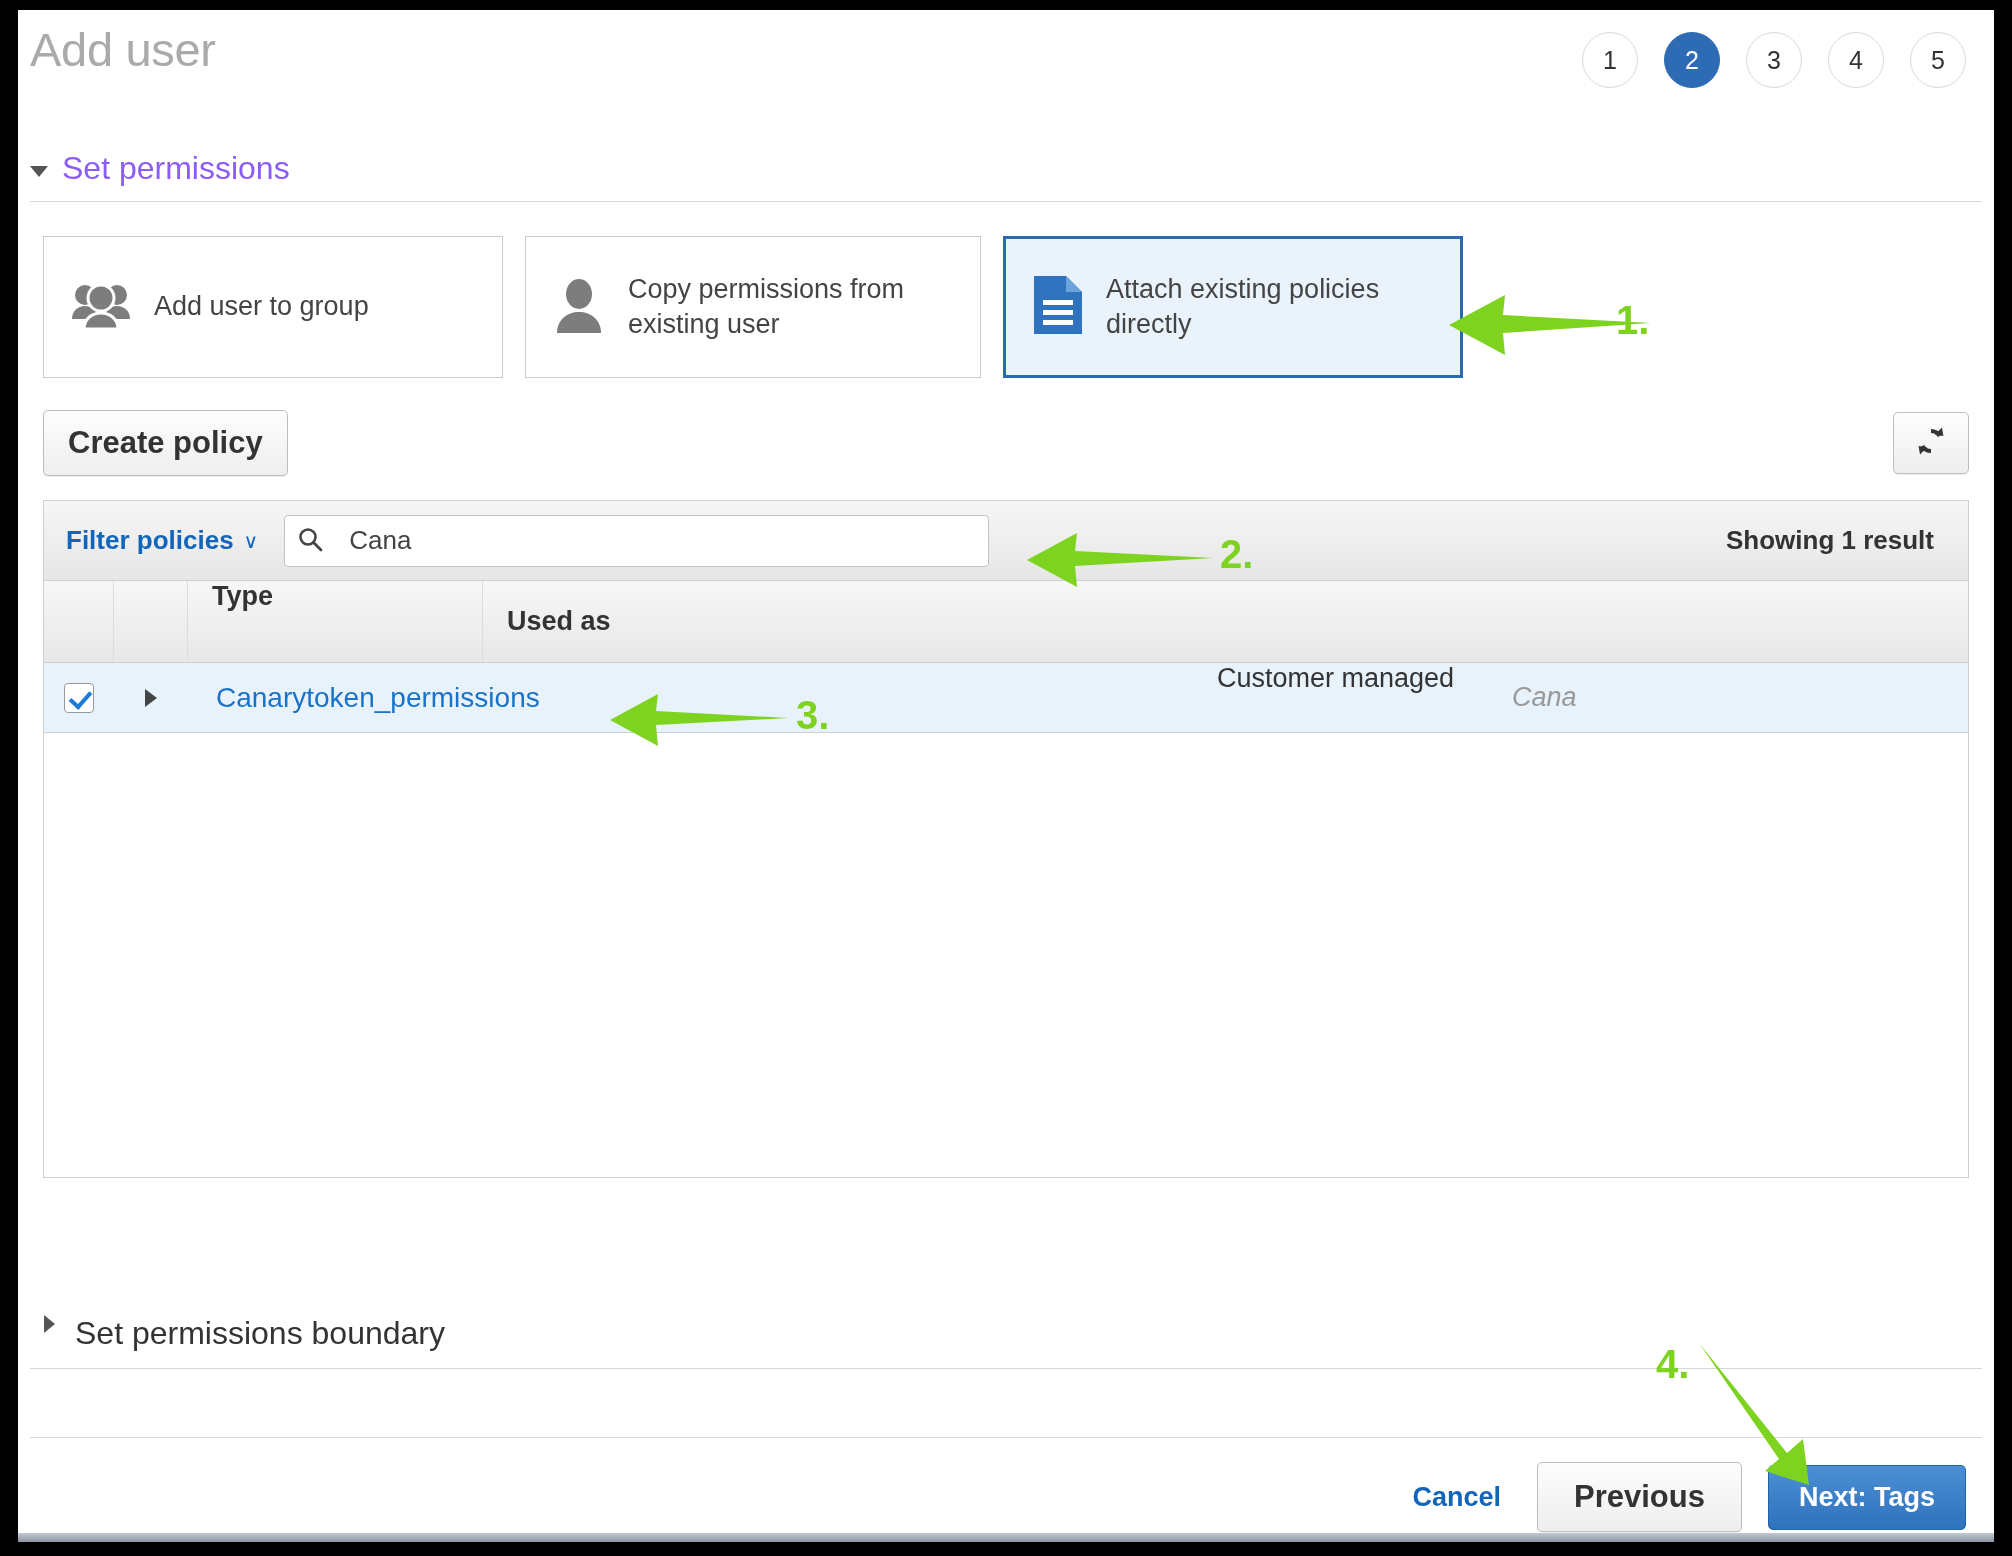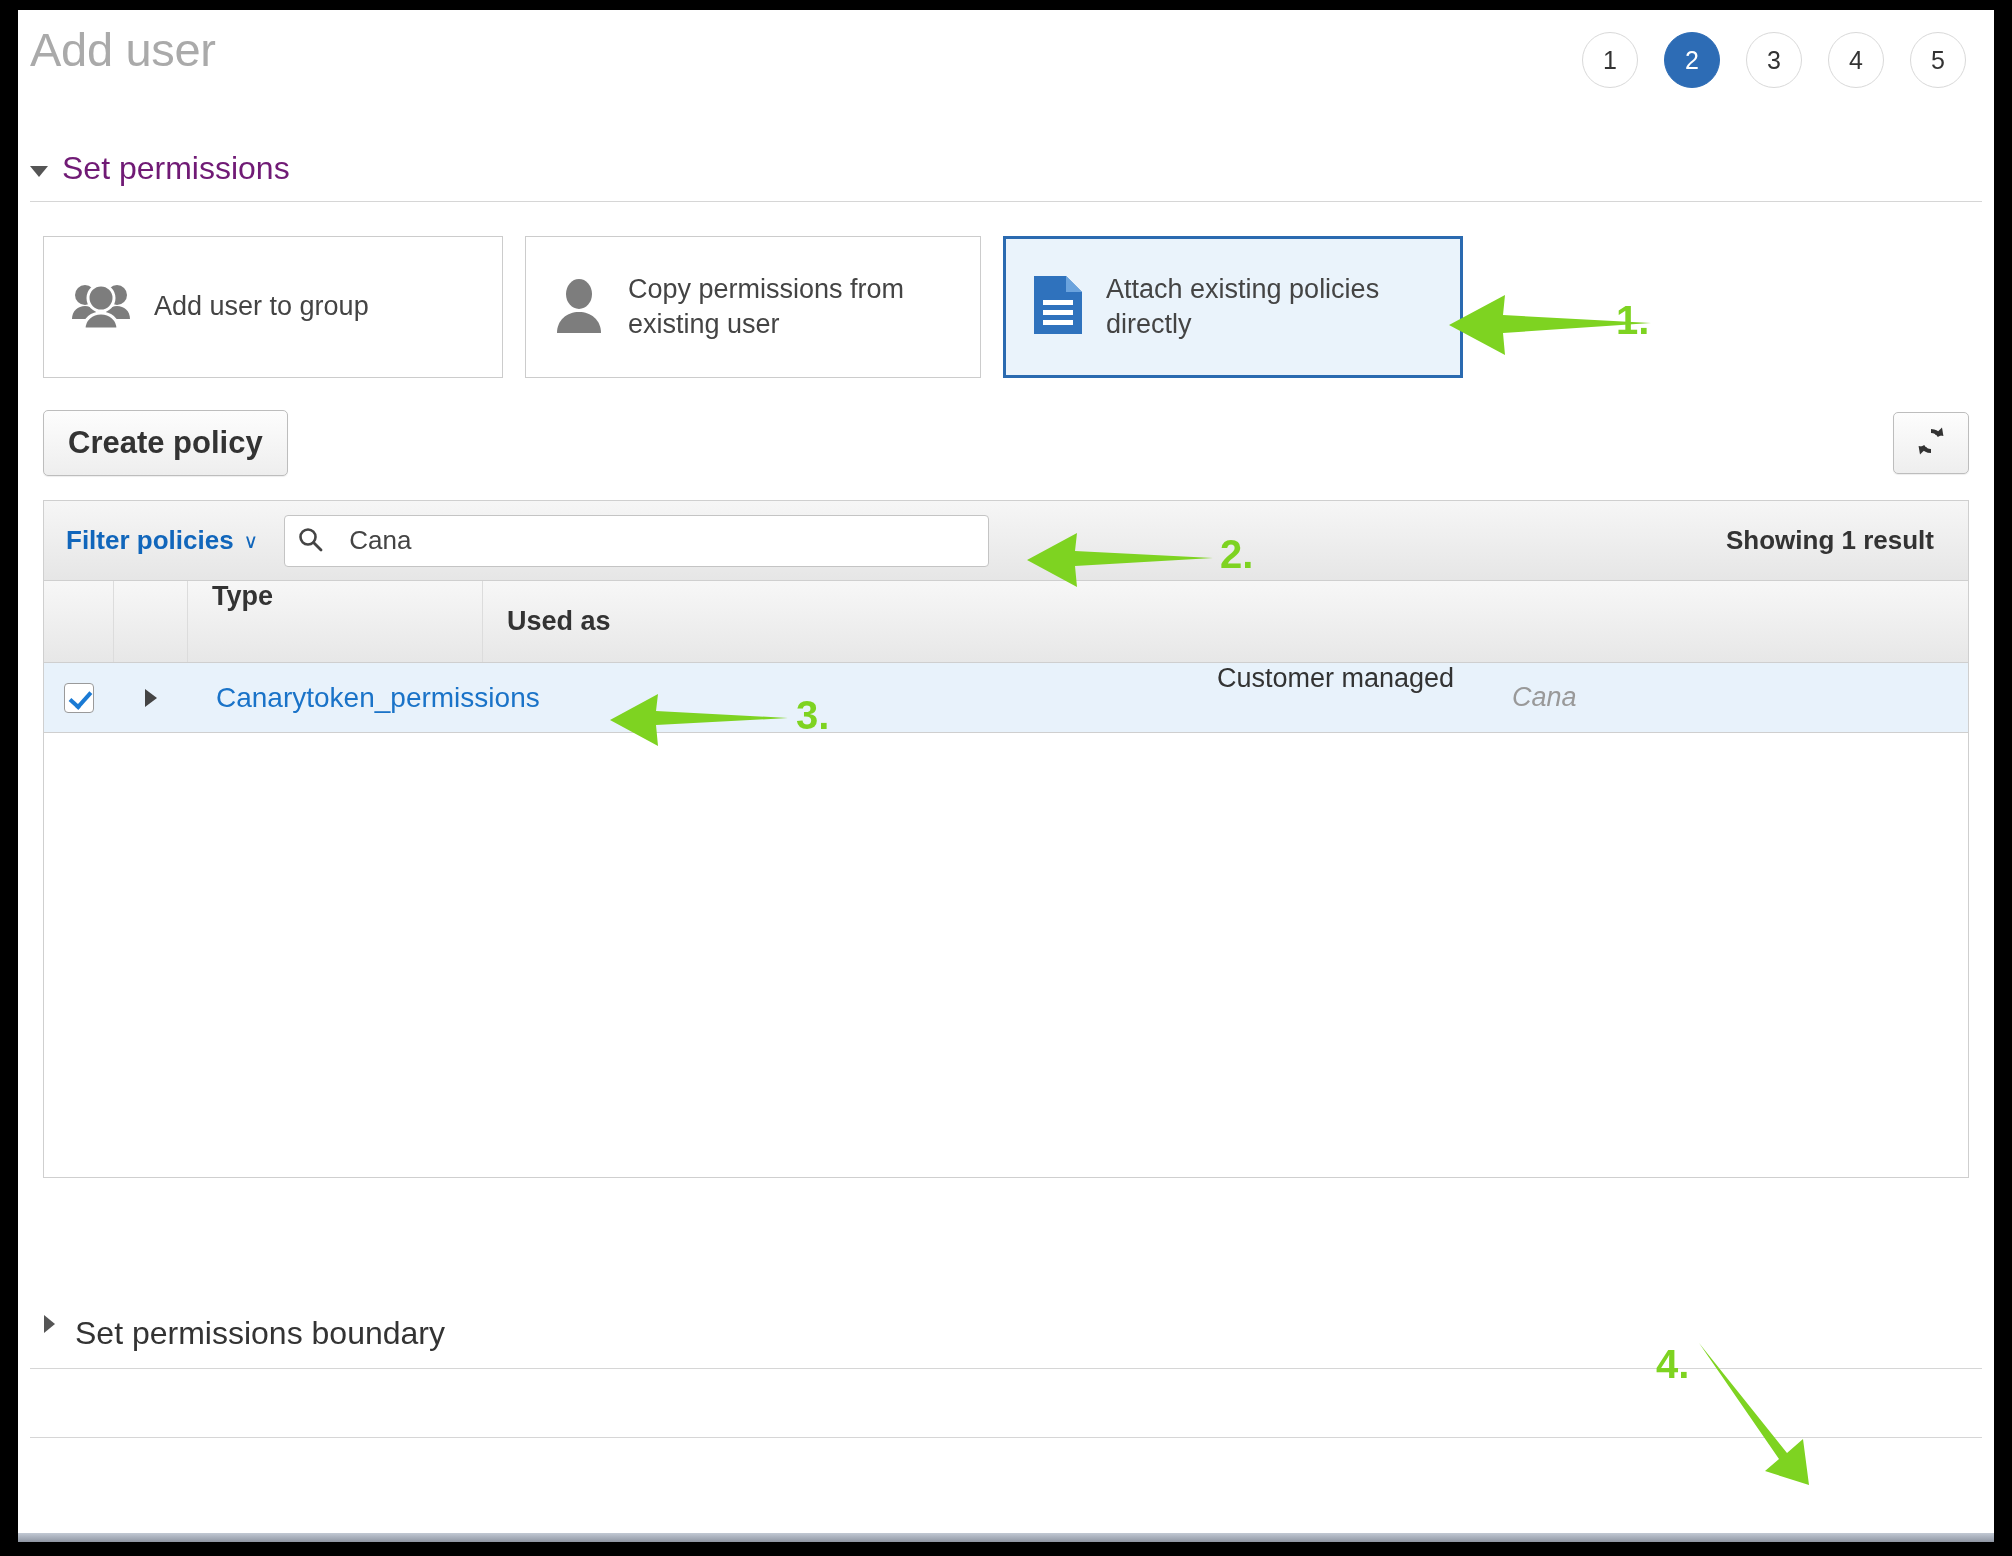--- a/index.html
+++ b/index.html
@@ -76,21 +76,21 @@
     position: absolute;
     left: 12px;
     top: 140px;
     width: calc(100% - 24px);
   }
   .section-title {
     display: flex;
     align-items: center;
     gap: 14px;
     font-size: 32px;
-    color: #701a75;
+    color: #8b5cf6;
     padding-bottom: 14px;
   }
   .caret-down {
     width: 0; height: 0;
     border-left: 9px solid transparent;
     border-right: 9px solid transparent;
     border-top: 11px solid #555;
     margin-top: 5px;
   }
   .caret-right {
@@ -499,20 +499,25 @@
 
   <div class="boundary">
     <div class="boundary-title">
       <span class="caret-right"></span>
       <span>Set permissions boundary</span>
     </div>
     <div class="hr"></div>
   </div>
 
   <div class="footer-sep"></div>
+  <div class="footer">
+    <span class="link-btn">Cancel</span>
+    <button class="btn btn-prev">Previous</button>
+    <button class="btn-primary">Next: Tags</button>
+  </div>
 
   <div class="footer-bar"></div>
 
   <svg class="anno" style="left:1425px; top:275px;" width="220" height="80" viewBox="0 0 220 80">
     <path d="M208 38 L60 30 L62 10 L6 40 L62 70 L60 48 Z" fill="#7ed321"></path>
   </svg>
   <div class="anno-num" style="left:1598px; top:288px;">1.</div>
 
   <svg class="anno" style="left:1005px; top:515px;" width="200" height="70" viewBox="0 0 200 70">
     <path d="M190 33 L52 26 L54 8 L4 35 L54 62 L52 41 Z" fill="#7ed321"></path>

